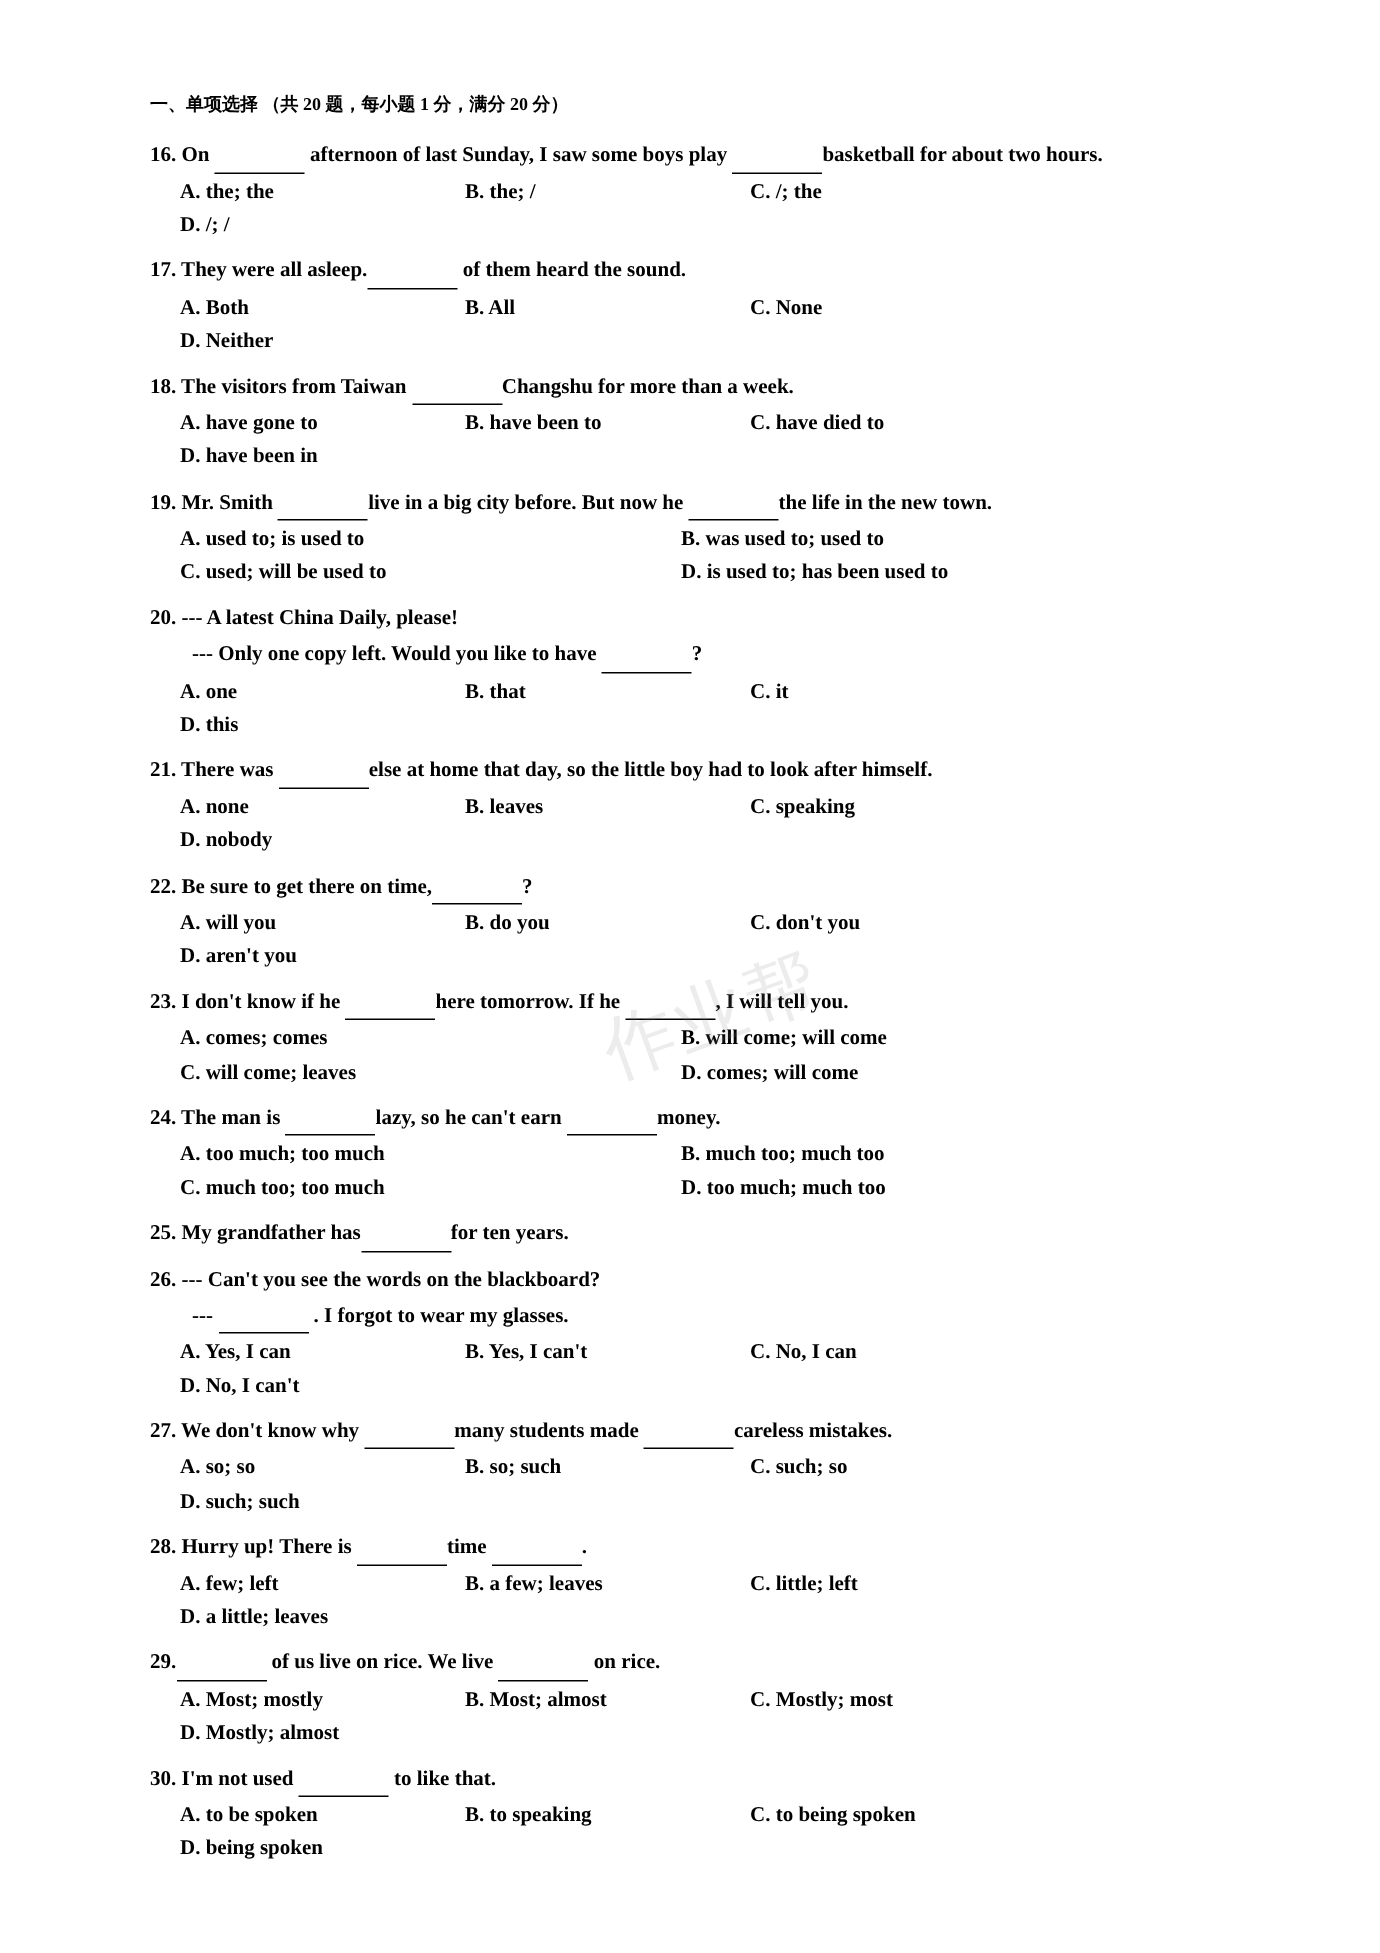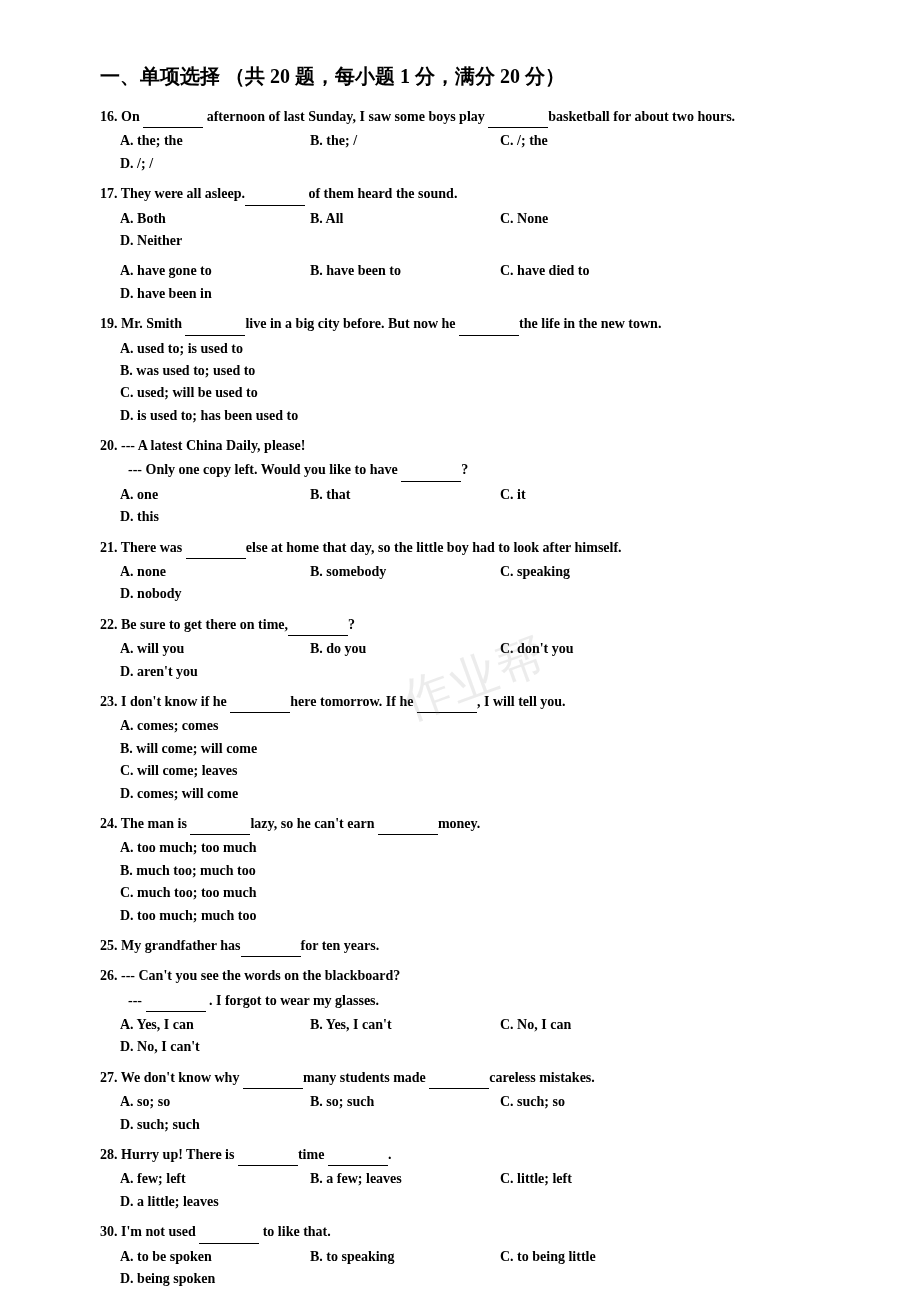--- a/index.html
+++ b/index.html
@@ -11,21 +11,21 @@
       background: #fff;
       font-family: "SimSun", "宋体", serif;
       font-size: 14px;
       color: #000;
       width: 920px;
       min-height: 1302px;
       padding: 60px 80px 60px 100px;
       line-height: 1.6;
     }
     .section-title {
-      font-size: 20px;
+      font-size: 12px;
       font-weight: bold;
       margin-bottom: 14px;
     }
     .question-block {
       margin-bottom: 8px;
       font-weight: bold;
     }
     .question-line {
       margin-bottom: 2px;
     }
@@ -59,21 +59,20 @@
       transform: rotate(-20deg);
       pointer-events: none;
       font-family: Arial, sans-serif;
       letter-spacing: 2px;
     }
     .options-2col {
       display: flex;
       flex-wrap: wrap;
       padding-left: 20px;
       margin-bottom: 6px;
-      flex-direction: column;
     }
     .options-2col .option {
       flex: 0 0 45%;
       min-width: 300px;
     }
   </style>
 </head>
 <body>
 
 <div style="position:relative;">
@@ -98,20 +97,21 @@
     <div class="question-line">17. They were all asleep.<span class="blank"></span> of them heard the sound.</div>
     <div class="options-line">
       <span class="option">A. Both</span>
       <span class="option">B. All</span>
       <span class="option">C. None</span>
       <span class="option">D. Neither</span>
     </div>
   </div>
 
   <div class="question-block">
+    <div class="question-line">18. The visitors from Taiwan <span class="blank"></span>Changshu for more than a week.</div>
     <div class="options-line">
       <span class="option">A. have gone to</span>
       <span class="option">B. have been to</span>
       <span class="option">C. have died to</span>
       <span class="option">D. have been in</span>
     </div>
   </div>
 
   <div class="question-block">
     <div class="question-line">19. Mr. Smith <span class="blank"></span>live in a big city before. But now he <span class="blank"></span>the life in the new town.</div>
@@ -131,21 +131,21 @@
       <span class="option">B. that</span>
       <span class="option">C. it</span>
       <span class="option">D. this</span>
     </div>
   </div>
 
   <div class="question-block">
     <div class="question-line">21. There was <span class="blank"></span>else at home that day, so the little boy had to look after himself.</div>
     <div class="options-line">
       <span class="option">A. none</span>
-      <span class="option">B. somebody</span>
+      <span class="option">B. leaves</span>
       <span class="option">C. speaking</span>
       <span class="option">D. nobody</span>
     </div>
   </div>
 
   <div class="question-block">
     <div class="question-line">22. Be sure to get there on time,<span class="blank"></span>?</div>
     <div class="options-line">
       <span class="option">A. will you</span>
       <span class="option">B. do you</span>
@@ -202,24 +202,33 @@
   <div class="question-block">
     <div class="question-line">28. Hurry up! There is <span class="blank"></span>time <span class="blank"></span>.</div>
     <div class="options-line">
       <span class="option">A. few; left</span>
       <span class="option">B. a few; leaves</span>
       <span class="option">C. little; left</span>
       <span class="option">D. a little; leaves</span>
     </div>
   </div>
 
+  <div class="question-block">
+    <div class="question-line">29.<span class="blank"></span> of us live on rice. We live <span class="blank"></span> on rice.</div>
+    <div class="options-line">
+      <span class="option">A. Most; mostly</span>
+      <span class="option">B. Most; almost</span>
+      <span class="option">C. Mostly; most</span>
+      <span class="option">D. Mostly; almost</span>
+    </div>
+  </div>
 
   <div class="question-block">
     <div class="question-line">30. I'm not used <span class="blank"></span> to like that.</div>
     <div class="options-line">
       <span class="option">A. to be spoken</span>
       <span class="option">B. to speaking</span>
-      <span class="option">C. to being little</span>
+      <span class="option">C. to being spoken</span>
       <span class="option">D. being spoken</span>
     </div>
   </div>
 
 </div>
 
 </body></html>

